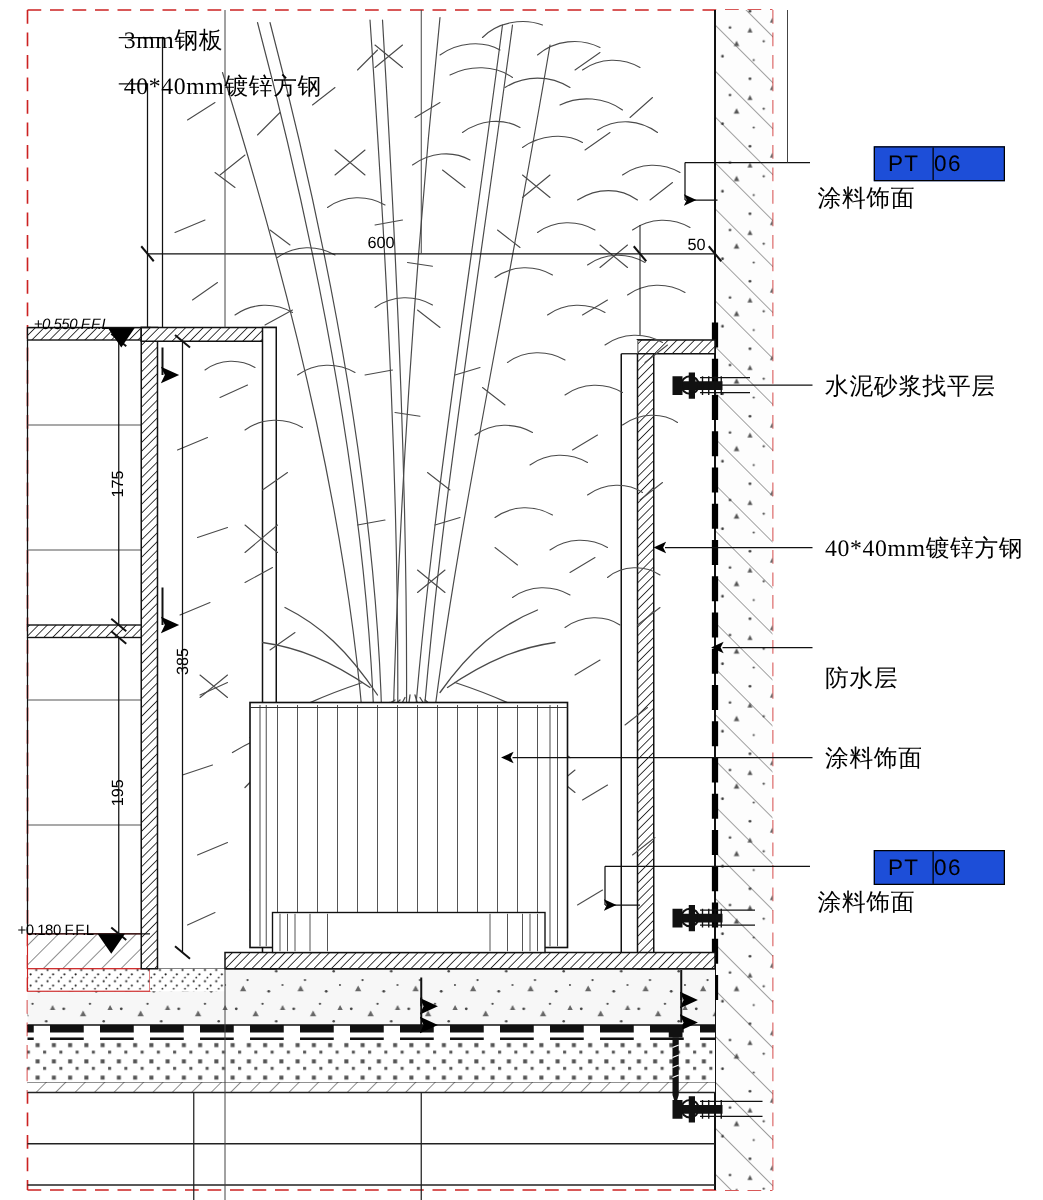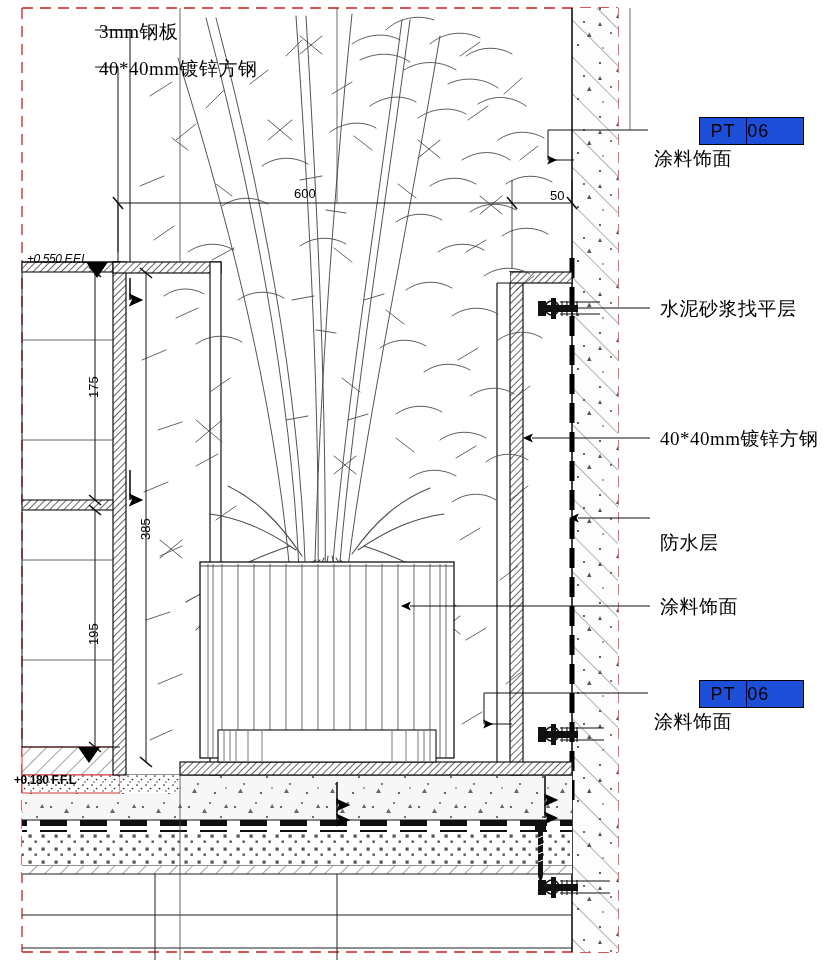--- a/index.html
+++ b/index.html
@@ -518,15 +518,15 @@
 <div class="lbl cn" style="left:654px;top:709px;">涂料饰面</div>
 
 <div class="lbl dim" style="left:294px;top:186px;">600</div>
 <div class="lbl dim" style="left:550px;top:188px;">50</div>
 
 <div class="lbl dim dimv" style="left:86px;top:398px;transform:rotate(-90deg);">175</div>
 <div class="lbl dim dimv" style="left:138px;top:540px;transform:rotate(-90deg);">385</div>
 <div class="lbl dim dimv" style="left:86px;top:645px;transform:rotate(-90deg);">195</div>
 
 <div class="lbl ffl" style="left:27px;top:252px;font-style:italic;">+0.550 F.F.L</div>
-<div class="lbl ffl" style="left:14px;top:773px;font-weight:bold;">+0.180 F.F.L</div>
+<div class="lbl ffl" style="left:14px;top:737px;">+0.180 F.F.L</div>
 
 </div>
 
 </body></html>

